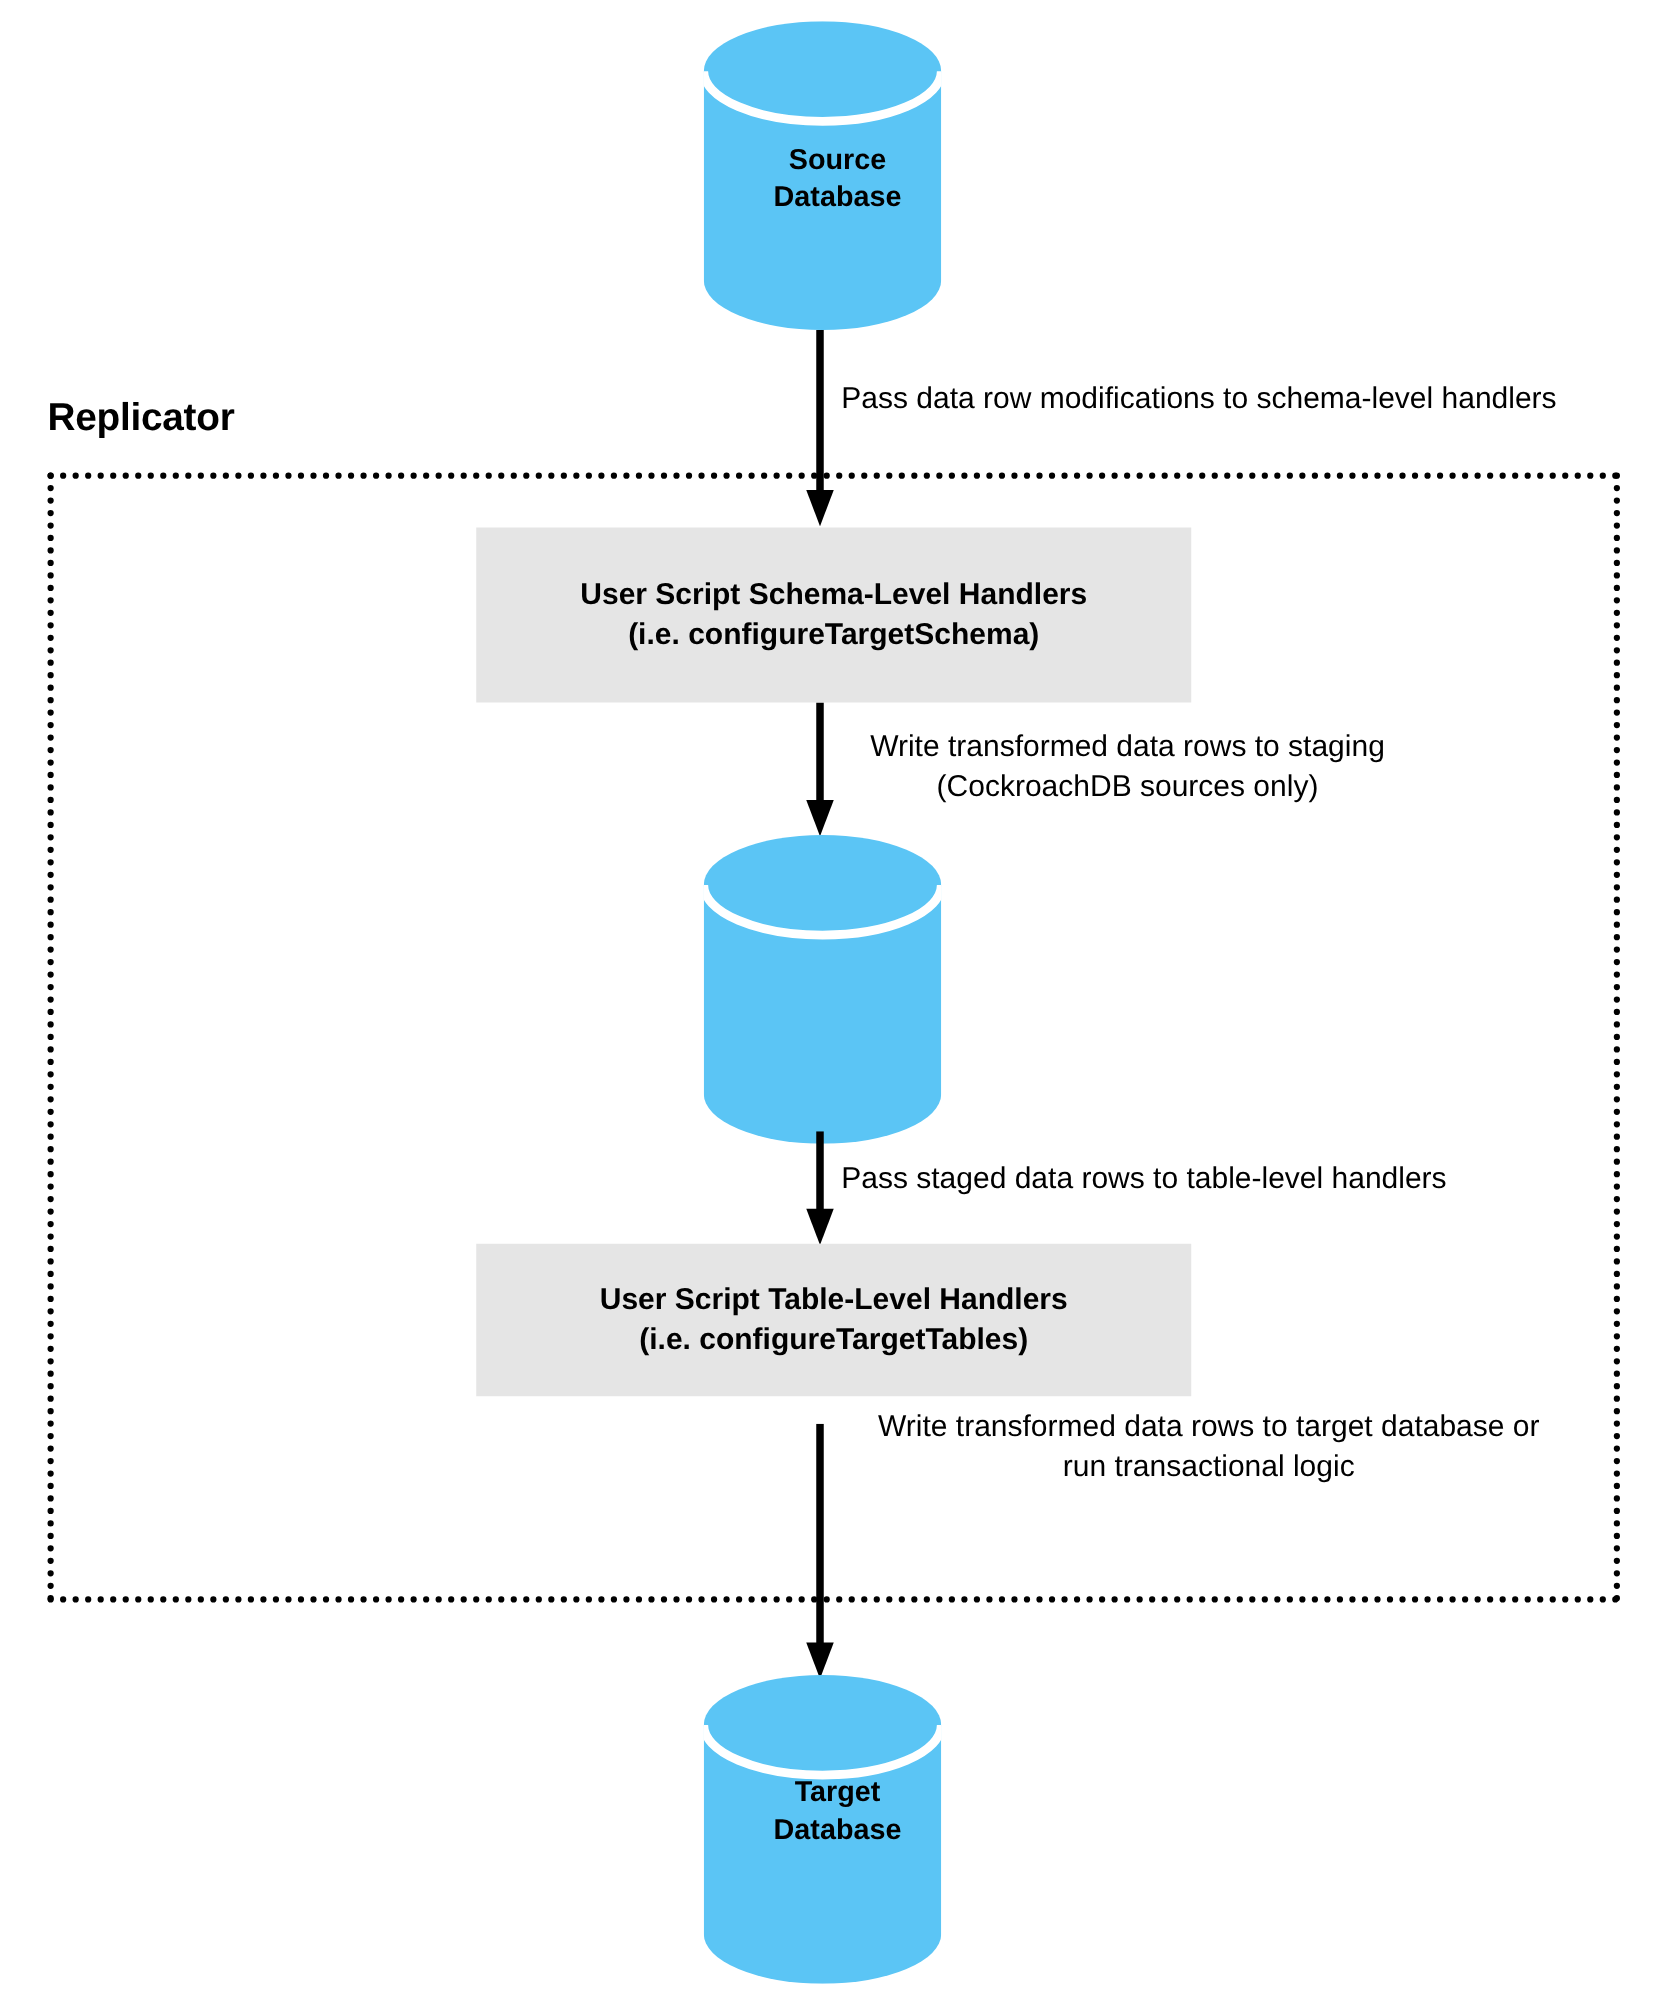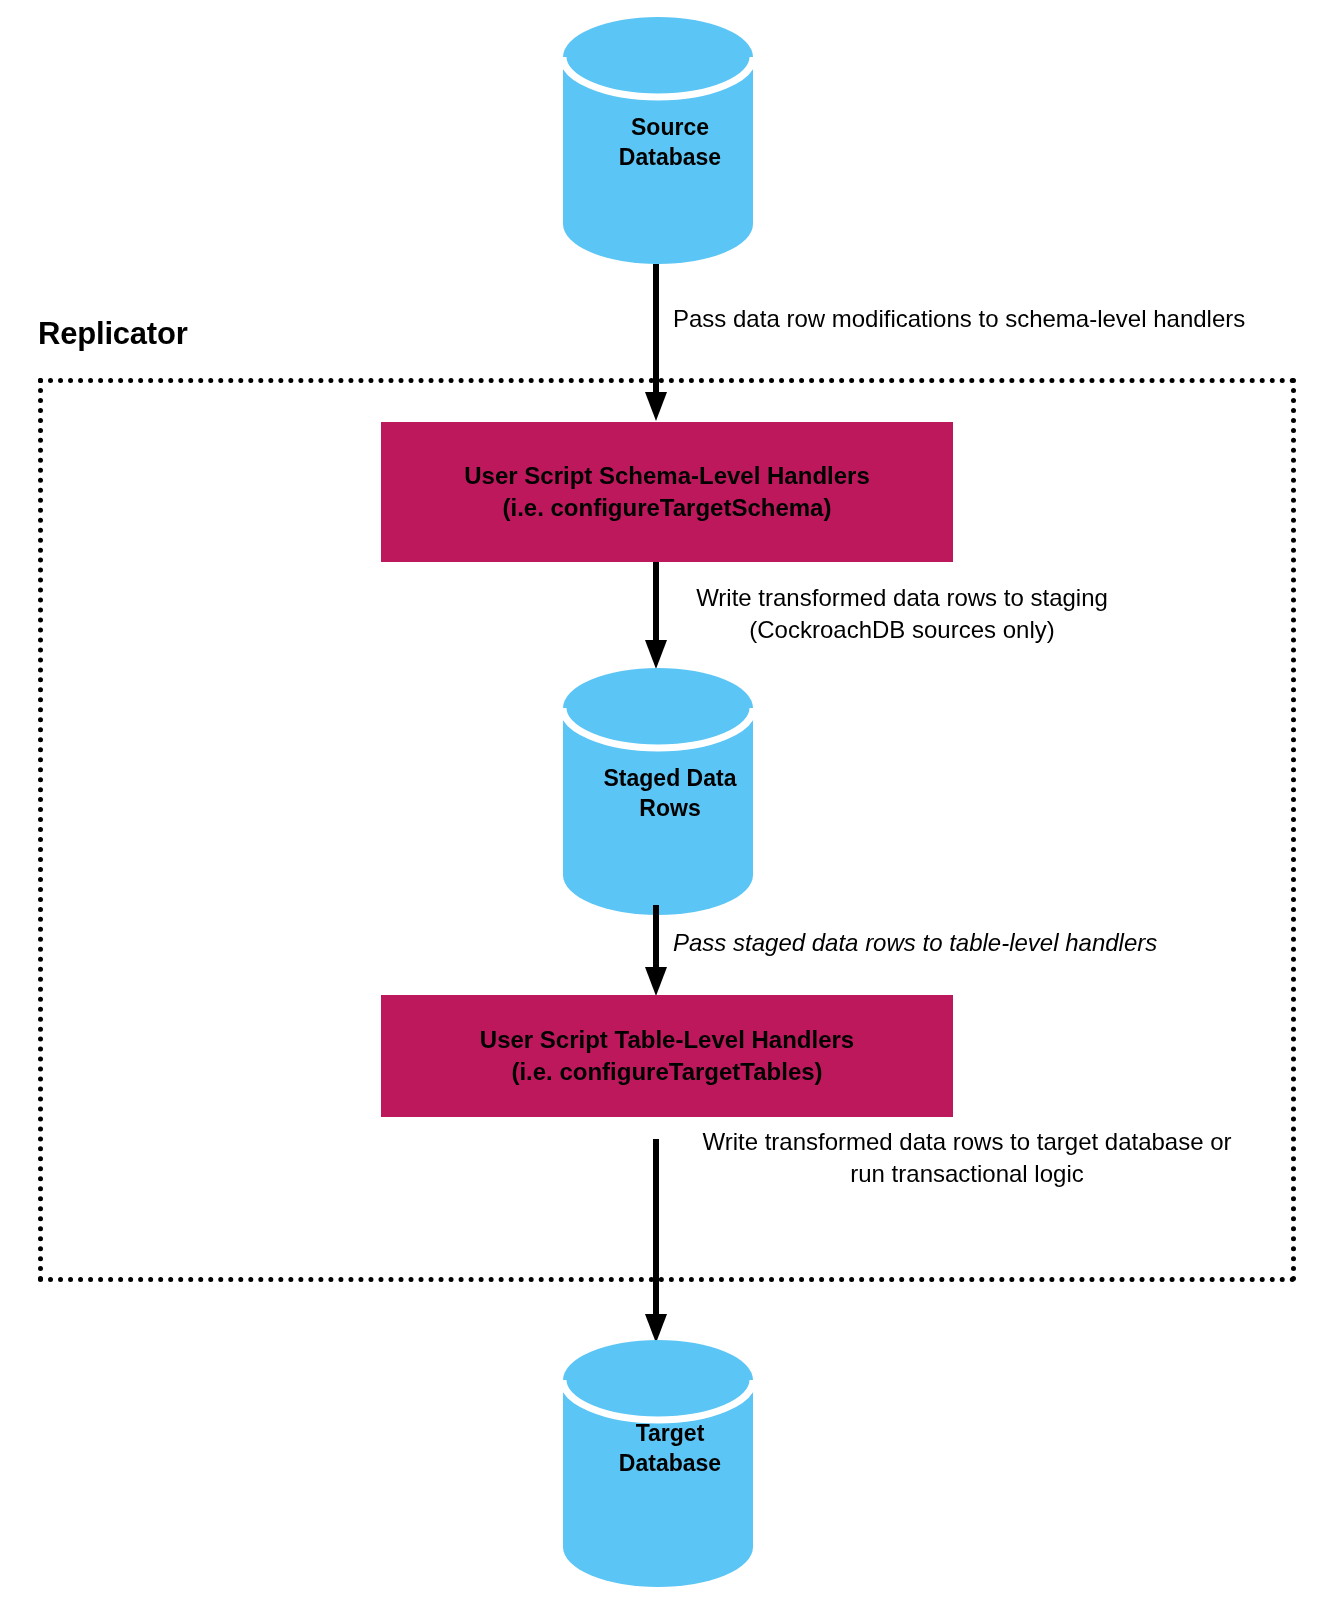--- a/index.html
+++ b/index.html
@@ -61,21 +61,21 @@
     font-size: 23px;
     font-weight: bold;
     line-height: 1.32;
     color: #000000;
     white-space: pre-line;
     padding-left: 12px;
   }
   
   .process-box {
     position: absolute;
-    background: #be185d;
+    background: #e5e5e5;
     display: flex;
     align-items: center;
     justify-content: center;
     text-align: center;
   }
   .process-box .box-label {
     font-size: 24px;
     font-weight: bold;
     line-height: 1.33;
     color: #000000;
@@ -142,31 +142,29 @@
   </div>
   <div class="edge-label centered" id="label-schema-to-staged" style="left:672px; top:582px; width:460px;">Write transformed data rows to staging
 (CockroachDB sources only)</div>
 
   <div class="cylinder" id="node-staged-data-rows" style="left:563px; top:668px; height:247px;">
     <svg class="cyl-svg" viewBox="0 0 190 247" preserveAspectRatio="none">
       <path d="M0,40 L0,207 A95,40 0 0 0 190,207 L190,40 Z" fill="#5BC5F5"></path>
       <ellipse cx="95" cy="40" rx="95" ry="40" fill="#5BC5F5"></ellipse>
       <path d="M0,40 A95,40 0 0 0 190,40" fill="none" stroke="#ffffff" stroke-width="7"></path>
     </svg>
-    <div class="cyl-label" style="top:95px;">Staged Data
-Rows</div>
   </div>
 
   <div class="arrow" id="arrow-staged-to-table" style="left:644px; top:905px; width:24px; height:92px;">
     <svg width="24" height="92" viewBox="0 0 24 92">
       <line x1="12" y1="0" x2="12" y2="72" stroke="#000000" stroke-width="6"></line>
       <polygon points="12,91 1,62 23,62" fill="#000000"></polygon>
     </svg>
   </div>
-  <div class="edge-label left-aligned" id="label-staged-to-table" style="left:673px; top:927px; width:600px;font-style:italic;">Pass staged data rows to table-level handlers</div>
+  <div class="edge-label left-aligned" id="label-staged-to-table" style="left:673px; top:927px; width:600px;">Pass staged data rows to table-level handlers</div>
 
   <div class="process-box" id="node-table-level-handlers" style="left:381px; top:995px; width:572px; height:122px;">
     <div class="box-label">User Script Table-Level Handlers
 (i.e. configureTargetTables)</div>
   </div>
 
   <div class="arrow" id="arrow-table-to-target" style="left:644px; top:1139px; width:24px; height:205px;">
     <svg width="24" height="205" viewBox="0 0 24 205">
       <line x1="12" y1="0" x2="12" y2="185" stroke="#000000" stroke-width="6"></line>
       <polygon points="12,204 1,175 23,175" fill="#000000"></polygon>

